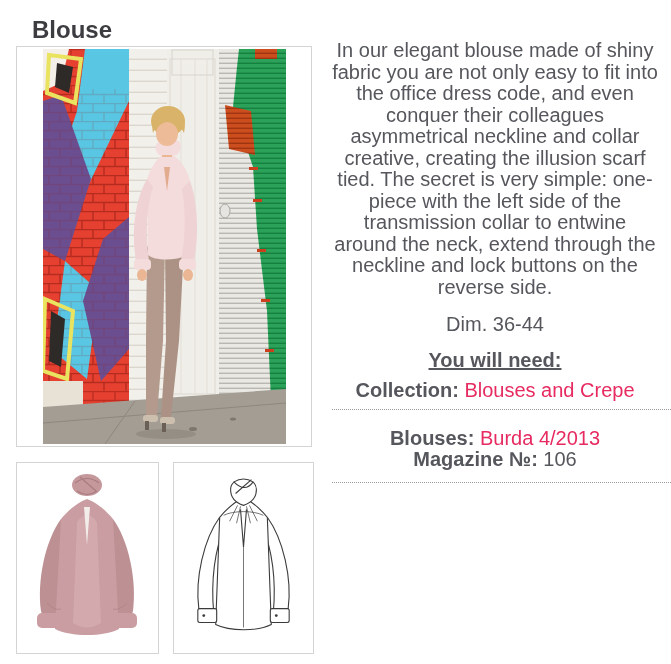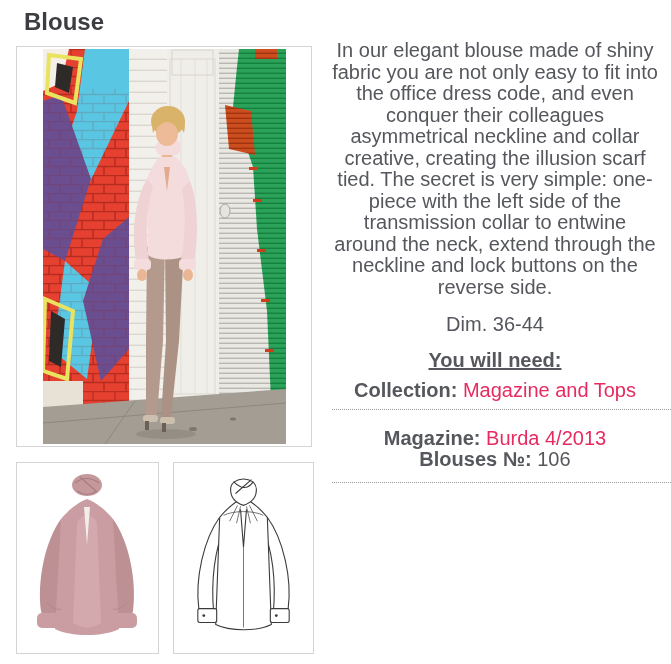--- a/index.html
+++ b/index.html
@@ -6,21 +6,21 @@
   html,body { margin:0; padding:0; background:#ffffff; }
   body {
     width:671px; height:664px;
     font-family:"Liberation Sans", sans-serif;
     color:#55575c;
     position:relative;
     overflow:hidden;
   }
   .page-title {
     position:absolute; left:20px; top:4px;
-    margin:4px; font-size:24px; font-weight:bold; color:#3c3d41;
+    margin:12px; font-size:24px; font-weight:bold; color:#3c3d41;
   }
   .frame {
     border:1px solid #d4d4d4; background:#ffffff;
   }
   .main-photo {
     position:absolute; left:16px; top:46px; width:296px; height:401px;
     display:flex; align-items:center; justify-content:center;
   }
   .thumb-row-item { position:absolute; top:462px; height:192px; display:flex; align-items:center; justify-content:center; }
   .thumb1 { left:16px; width:143px; }
@@ -192,30 +192,30 @@
   <p class="dim-line">
     <span class="underline">Dim. 36-44</span>
   </p>
 
   <p class="need-label">You will need:</p>
 
 
 
   <p class="collection">
     <span class="bold">Collection:</span>
-    <a class="pink-link">Magazine and Tops</a>
+    <a class="pink-link">Blouses and Crepe</a>
   </p>
 
   <hr class="dotted-divider">
 
   <div class="mag-block">
     <p>
-      <span class="bold">Magazine:</span>
+      <span class="bold">Blouses:</span>
       <a class="pink-link">Burda 4/2013</a>
     </p>
     <p>
-      <span class="bold">Blouses №:</span>
+      <span class="bold">Magazine №:</span>
       <span>106</span>
     </p>
   </div>
 
   <hr class="dotted-divider divider2">
 </div>
 
 </body></html>

